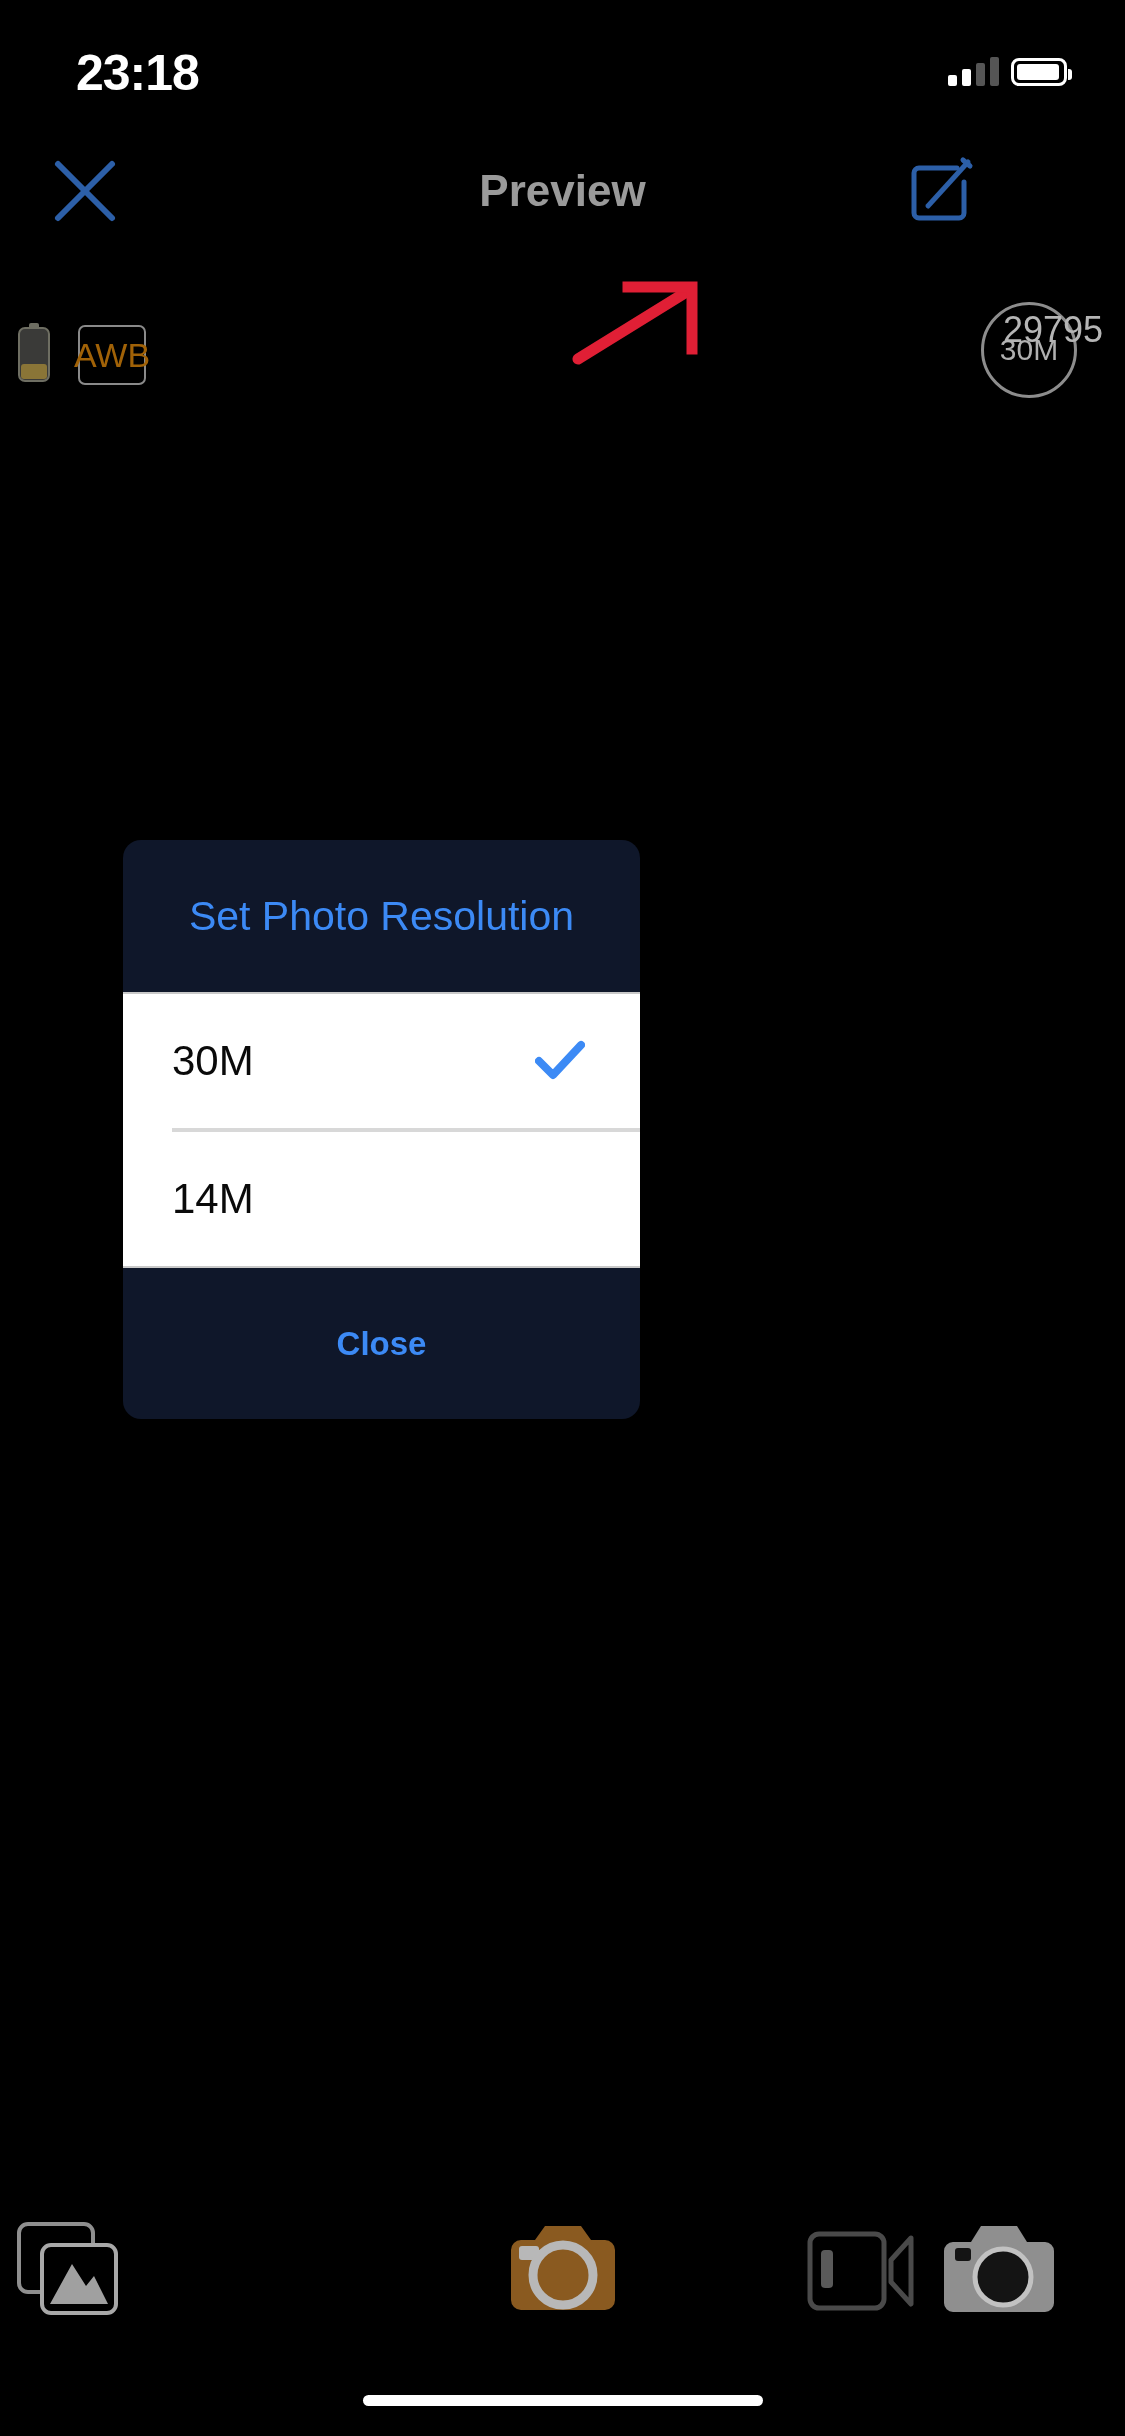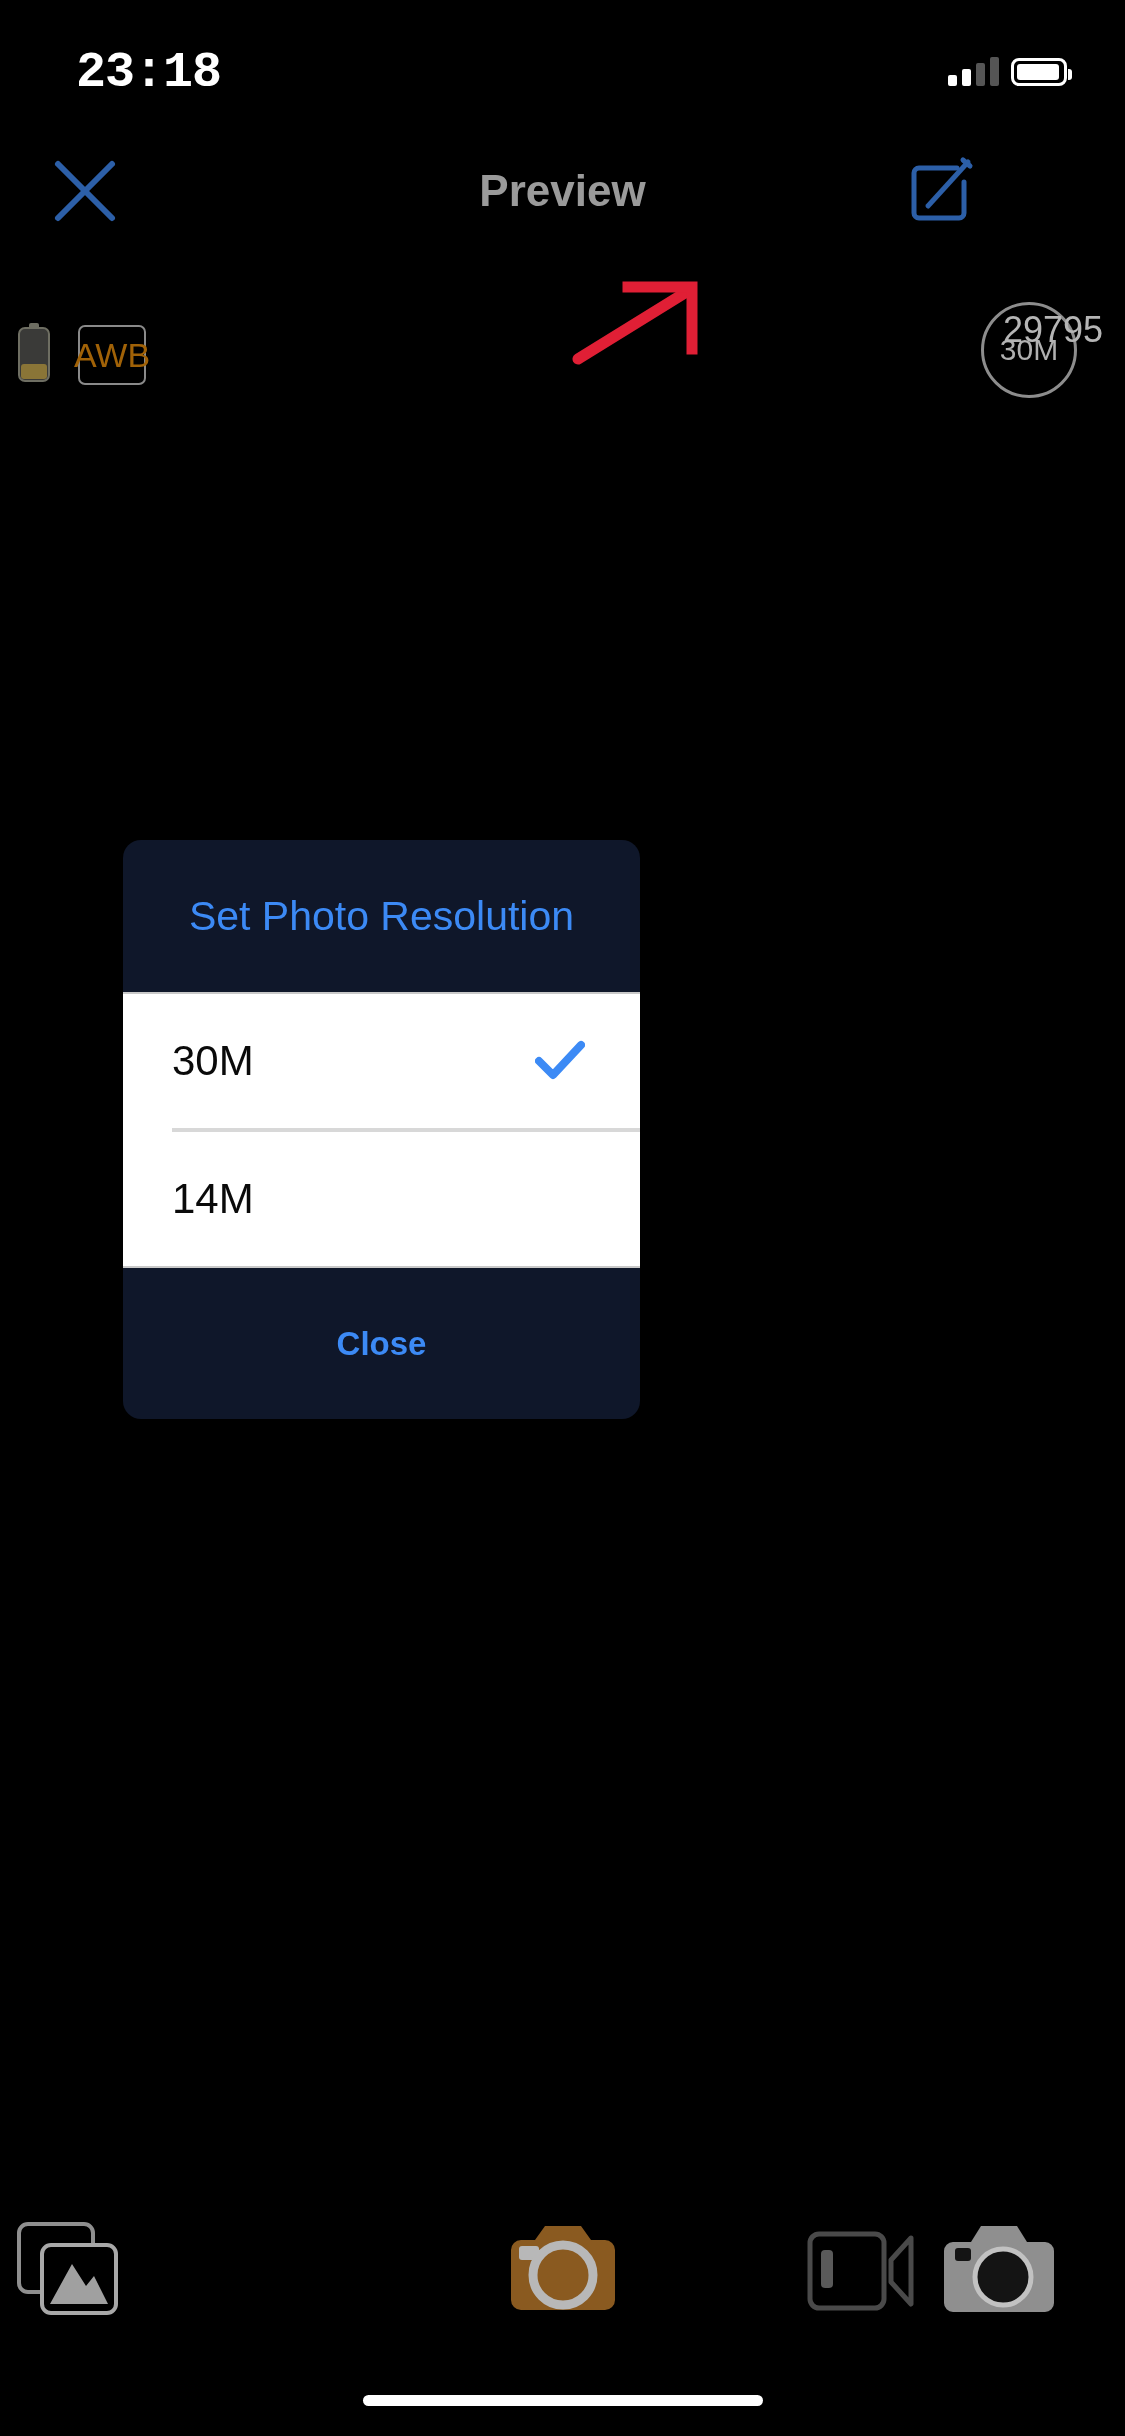--- a/index.html
+++ b/index.html
@@ -20,21 +20,20 @@
     top: 0; left: 0;
     width: 1125px; height: 132px;
   }
   .status-time {
     position: absolute;
     left: 76px; top: 44px;
     color: #ffffff;
     font-size: 50px;
     font-weight: bold;
     letter-spacing: -1px;
-    font-family: Liberation Mono, monospace;
   }
   .status-right {
     position: absolute;
     right: 58px; top: 48px;
     display: flex;
     align-items: flex-end;
     gap: 12px;
     height: 38px;
   }
   .signal {

